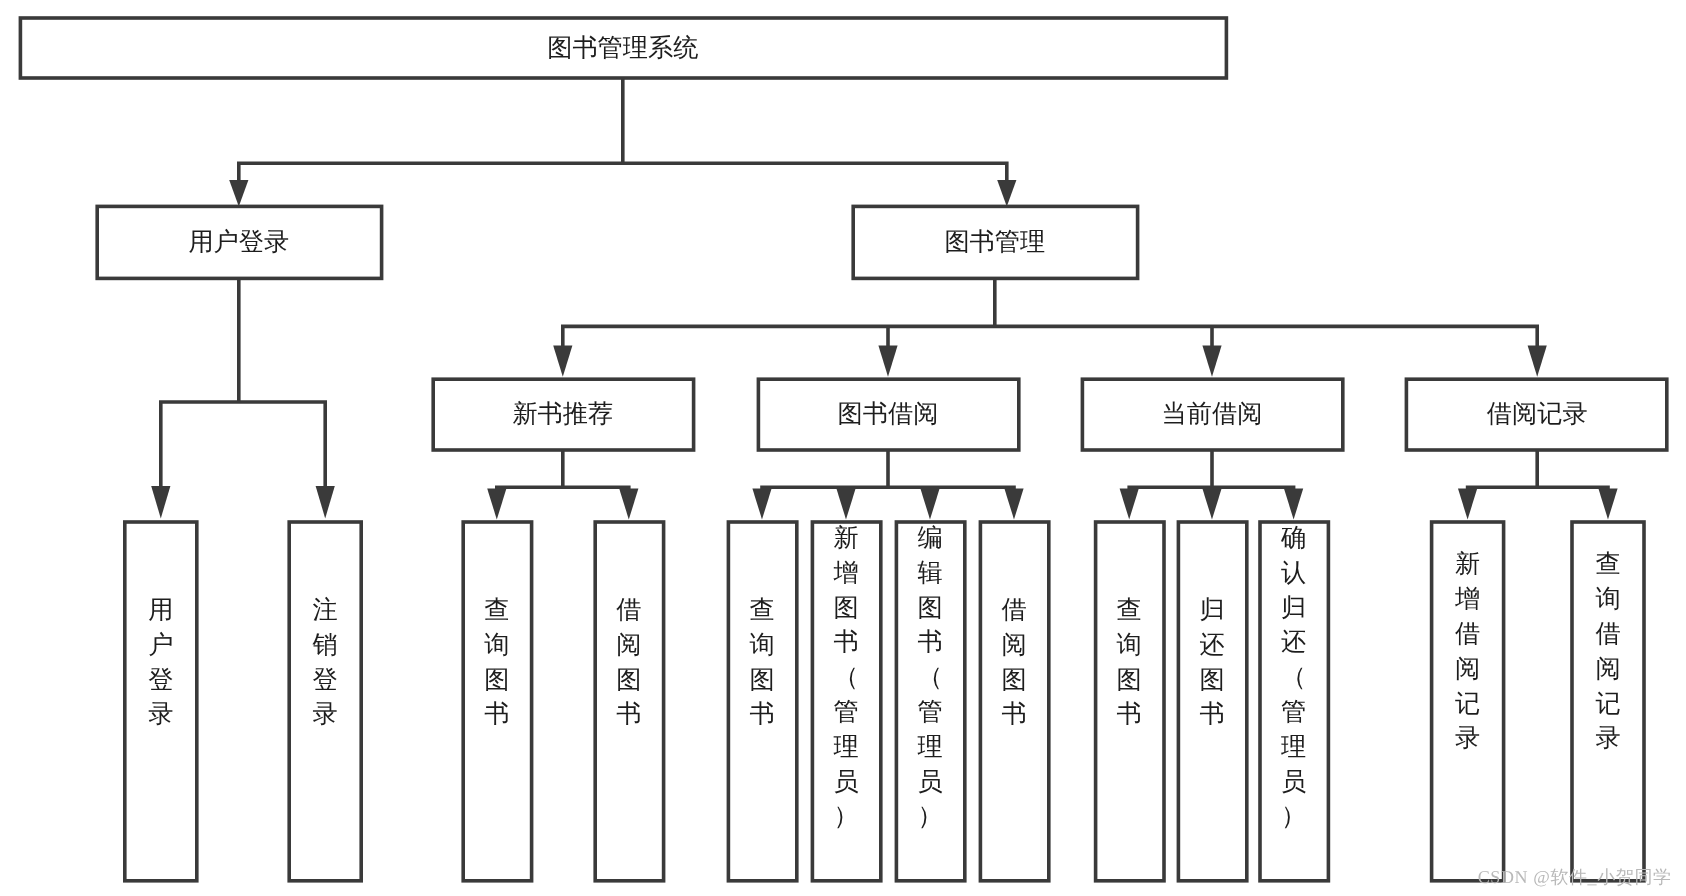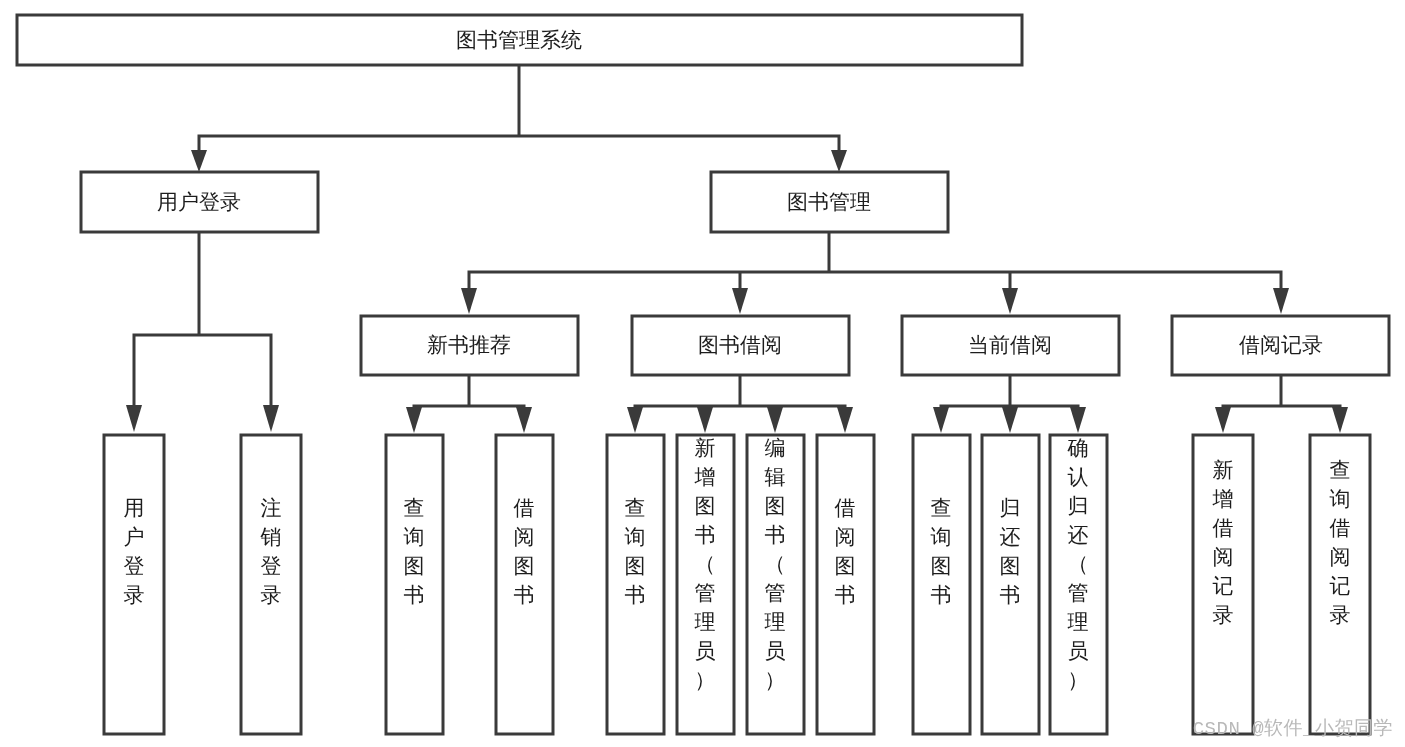--- a/index.html
+++ b/index.html
@@ -51,22 +51,22 @@
   .node-label-vertical {
     font-family: "Liberation Sans", "DejaVu Sans", sans-serif;
     font-size: 21px;
     fill: #1d1d1d;
     text-anchor: middle;
   }
   .watermark {
     position: absolute;
     right: 12px;
     bottom: 6px;
-    font-family: Liberation Mono, monospace;
-    font-size: 19px;
+    font-family: Liberation Serif, serif;
+    font-size: 15px;
     color: #b9b9b9;
     letter-spacing: 0.5px;
     white-space: nowrap;
     user-select: none;
     text-align: center;
   }
 </style>
 </head>
 <body>
 

